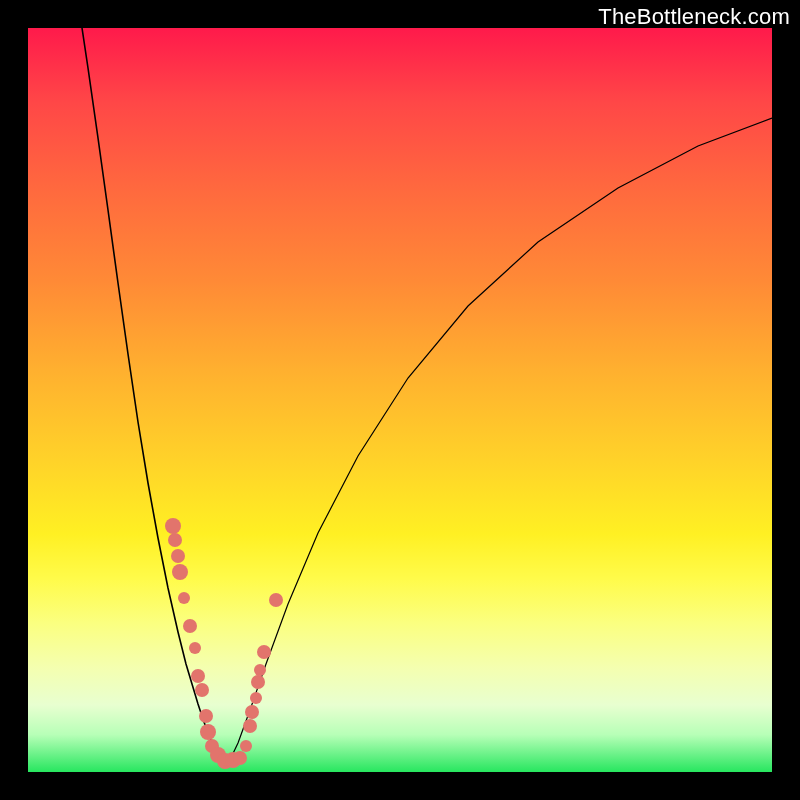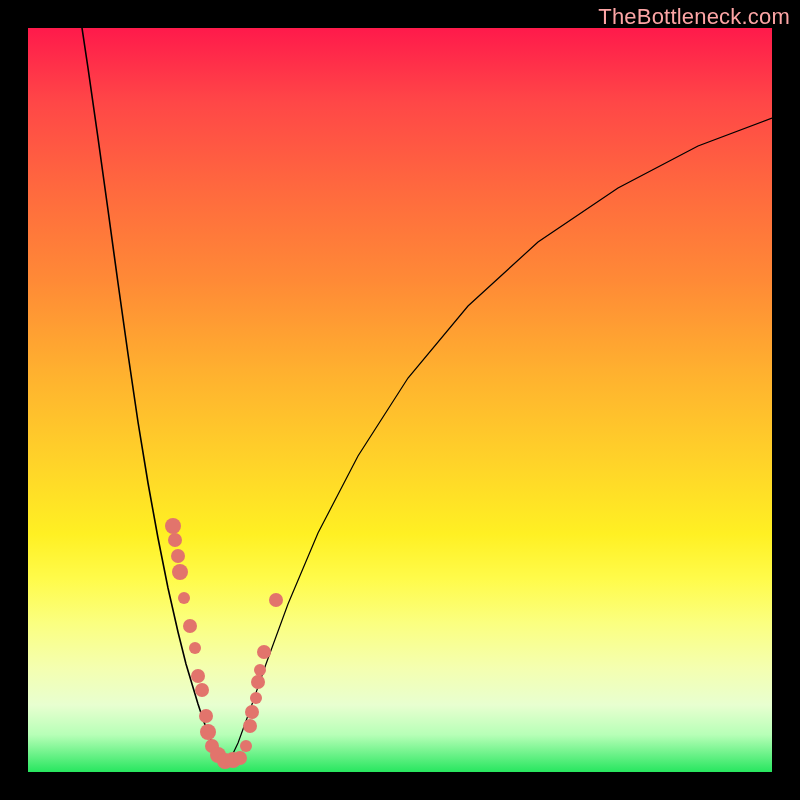--- a/index.html
+++ b/index.html
@@ -30,21 +30,21 @@
       #f4ffb0 86%,
       #e8ffd0 91%,
       #b7ffb7 95%,
       #27e65f 100%
     );
   }
   .watermark {
     position: absolute;
     top: 4px;
     right: 10px;
-    color: #fca5a5;
+    color: #ffffff;
     font-size: 22px;
     font-weight: 500;
     letter-spacing: 0.2px;
     z-index: 20;
   }
   svg.curve {
     position: absolute;
     left: 0;
     top: 0;
     width: 744px;

